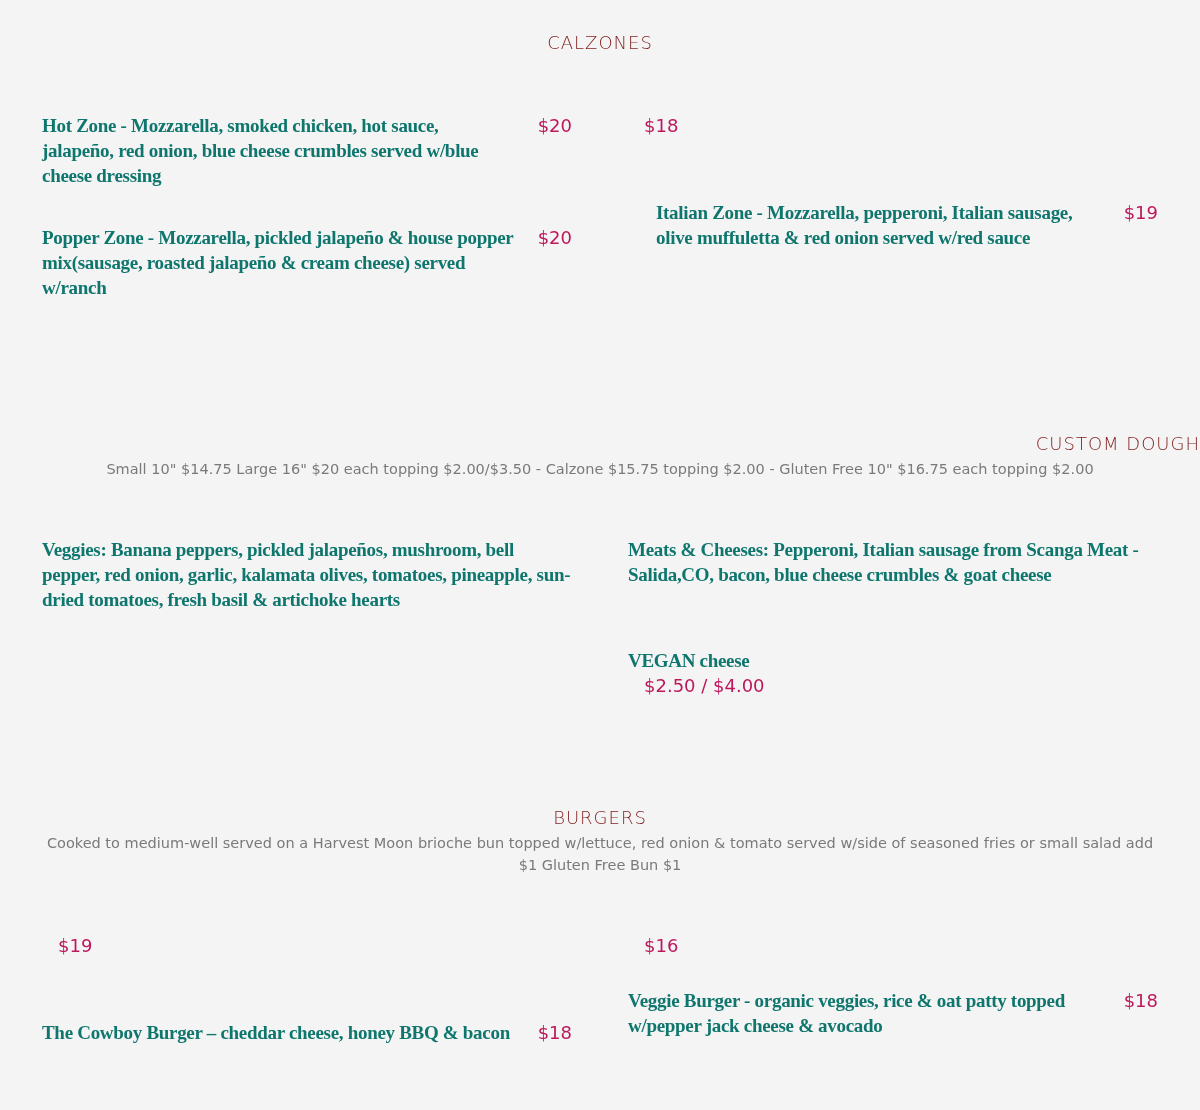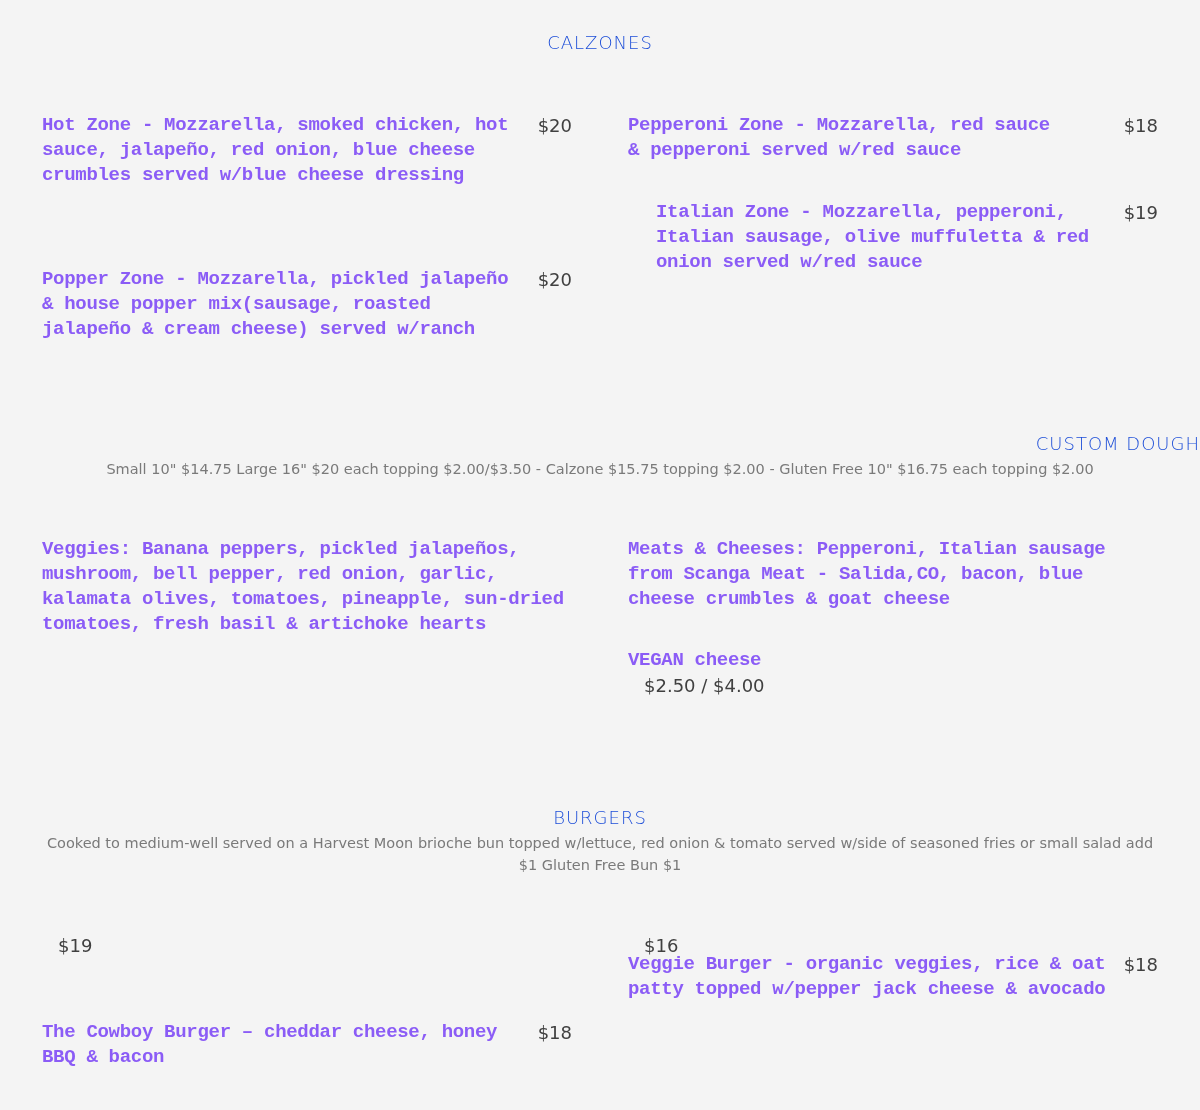--- a/index.html
+++ b/index.html
@@ -13,74 +13,73 @@
     overflow: hidden;
   }
   .section-title {
     position: absolute;
     left: 0; width: 1200px;
     text-align: center;
     font-family: "DejaVu Sans", sans-serif;
     font-weight: 300;
     font-size: 18px;
     letter-spacing: 1px;
-    color: #1d4ed8;
+    color: #7f1d1d;
   }
   .section-sub {
     position: absolute;
     left: 40px; width: 1120px;
     text-align: center;
     font-family: "DejaVu Sans", sans-serif;
     font-size: 14.5px;
     line-height: 22px;
     color: #7a7a7a;
   }
   .item {
     position: absolute;
     display: flex;
     justify-content: space-between;
     align-items: flex-start;
   }
   .item-name {
-    font-family: Liberation Mono, monospace;
+    font-family: Liberation Serif, serif;
     font-weight: bold;
     font-size: 19px;
     line-height: 25px;
-    color: #8b5cf6;
+    color: #0f766e;
     letter-spacing: -0.3px;
   }
   .item-price {
     font-family: "DejaVu Sans", sans-serif;
     font-size: 18px;
     line-height: 25px;
-    color: #404040;
+    color: #be185d;
     white-space: nowrap;
     margin-left: 16px;
   }
   .col-left { left: 42px; width: 530px; }
   .col-right { left: 628px; width: 530px; }
 </style>
 </head>
 <body>
 
 <div>
   <div class="section-title" style="top:32px;">CALZONES</div>
 
   <div class="item col-left" style="top:113px;">
     <div class="item-name" style="width:470px;">Hot Zone - Mozzarella, smoked chicken, hot sauce, jalapeño, red onion, blue cheese crumbles served w/blue cheese dressing</div>
     <div class="item-price">$20</div>
   </div>
 
-  <div class="item col-left" style="top:225px;margin-top:42px;">
+  <div class="item col-left" style="top:225px;">
     <div class="item-name" style="width:490px;">Popper Zone - Mozzarella, pickled jalapeño &amp; house popper mix(sausage, roasted jalapeño &amp; cream cheese) served w/ranch</div>
     <div class="item-price">$20</div>
   </div>
 
   <div class="item col-right" style="top:113px;">
-    <div class="item-name" style="width:440px;">Pepperoni Zone - Mozzarella, red sauce &amp; pepperoni served w/red sauce</div>
     <div class="item-price">$18</div>
   </div>
 
   <div class="item col-right" style="top:200px;">
     <div class="item-name" style="width:470px;margin-left:28px;">Italian Zone - Mozzarella, pepperoni, Italian sausage, olive muffuletta &amp; red onion served w/red sauce</div>
     <div class="item-price">$19</div>
   </div>
 </div>
 
 <div>
@@ -111,17 +110,17 @@
 
   <div class="item col-left" style="top:1020px;">
     <div class="item-name" style="width:480px;">The Cowboy Burger – cheddar cheese, honey BBQ &amp; bacon</div>
     <div class="item-price">$18</div>
   </div>
 
   <div class="item col-right" style="top:933px;">
     <div class="item-price">$16</div>
   </div>
 
-  <div class="item col-right" style="top:952px;">
+  <div class="item col-right" style="top:988px;">
     <div class="item-name" style="width:490px;">Veggie Burger - organic veggies, rice &amp; oat patty topped w/pepper jack cheese &amp; avocado</div>
     <div class="item-price">$18</div>
   </div>
 </div>
 
 </body></html>

